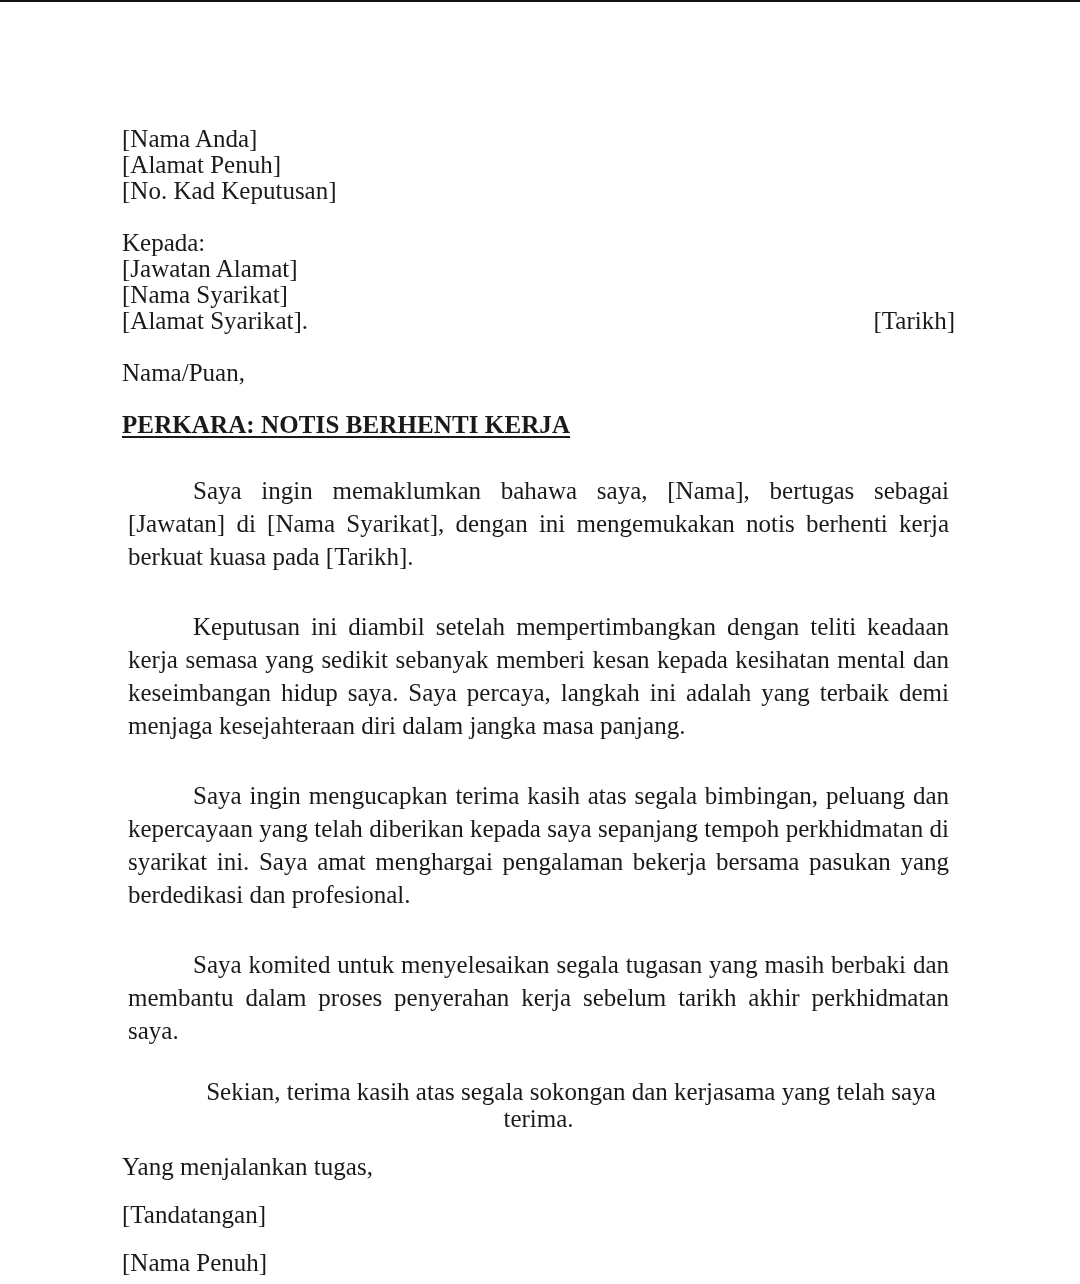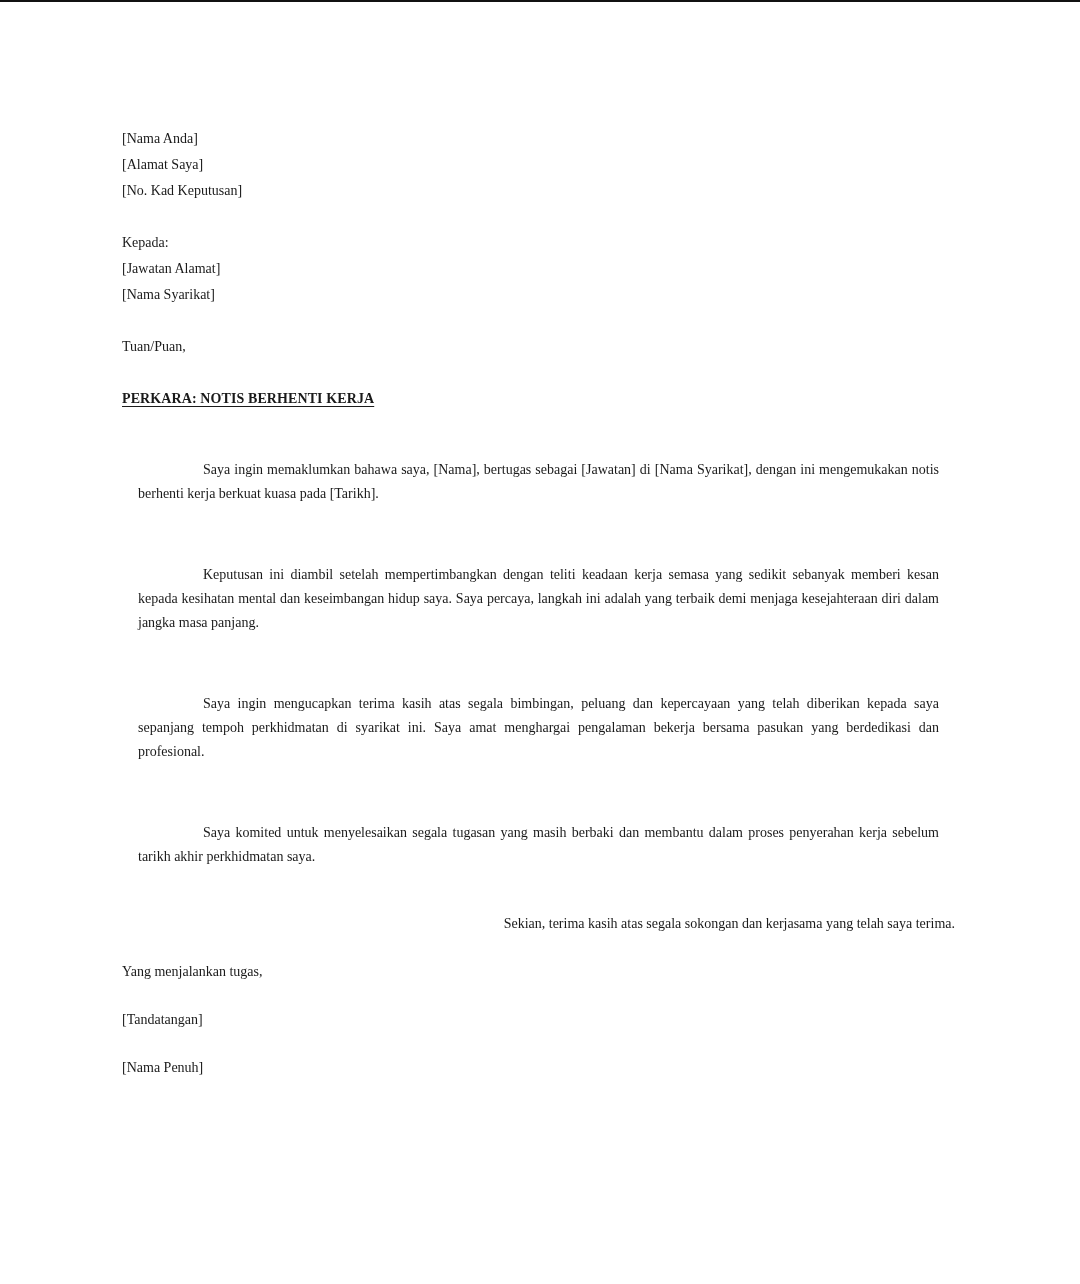--- a/index.html
+++ b/index.html
@@ -27,21 +27,21 @@
     position: absolute;
     top: 0;
     left: 0;
     width: 1080px;
     height: 1284px;
     box-sizing: border-box;
     padding: 126px 125px 0 122px;
   }
   .doc {
     width: 833px;
-    font-size: 14px;
+    font-size: 25px;
     line-height: 26px;
   }
   .block {
     margin: 0;
   }
   .block .line {
     display: block;
     white-space: pre;
   }
   .gap-sender    { height: 26px; }
@@ -64,67 +64,71 @@
 
   .subject {
     font-weight: bold;
     text-decoration: underline;
     text-underline-offset: 3px;
     display: inline-block;
     letter-spacing: 0.1px;
   }
 
   .para {
-    margin: 16px;
+    margin: 6px;
     text-align: justify;
     text-justify: inter-word;
     text-indent: 65px;
-    line-height: 24px;
+    line-height: 33px;
   }
   .para:last-of-type {
     text-align: left;
   }
   .para-short {
     margin: 0;
     text-indent: 65px;
     line-height: 27px;
-    text-align: right;
+    text-align: center;
   }
   .closing-line {
     display: block;
     white-space: pre;
     line-height: 26px;
   }
 </style>
 </head>
 <body>
 
 <div class="top-rule"></div>
 
 <div class="page">
   <div class="doc">
 
     <div class="block">
       <span class="line">[Nama Anda]</span>
-      <span class="line">[Alamat Saya]</span>
+      <span class="line">[Alamat Penuh]</span>
       <span class="line">[No. Kad Keputusan]</span>
     </div>
 
     <div class="gap-sender"></div>
 
     <div class="block">
       <span class="line">Kepada:</span>
       <span class="line">[Jawatan Alamat]</span>
       <span class="line">[Nama Syarikat]</span>
+      <span class="addr-line">
+        <span>[Alamat Syarikat].</span>
+        <span class="date">[Tarikh]</span>
+      </span>
     </div>
 
     <div class="gap-recipient"></div>
 
     <div class="block">
-      <span class="line">Tuan/Puan,</span>
+      <span class="line">Nama/Puan,</span>
     </div>
 
     <div class="gap-salut"></div>
 
     <div class="block">
       <span class="subject">PERKARA: NOTIS BERHENTI KERJA</span>
     </div>
 
     <div class="gap-subject"></div>
 

